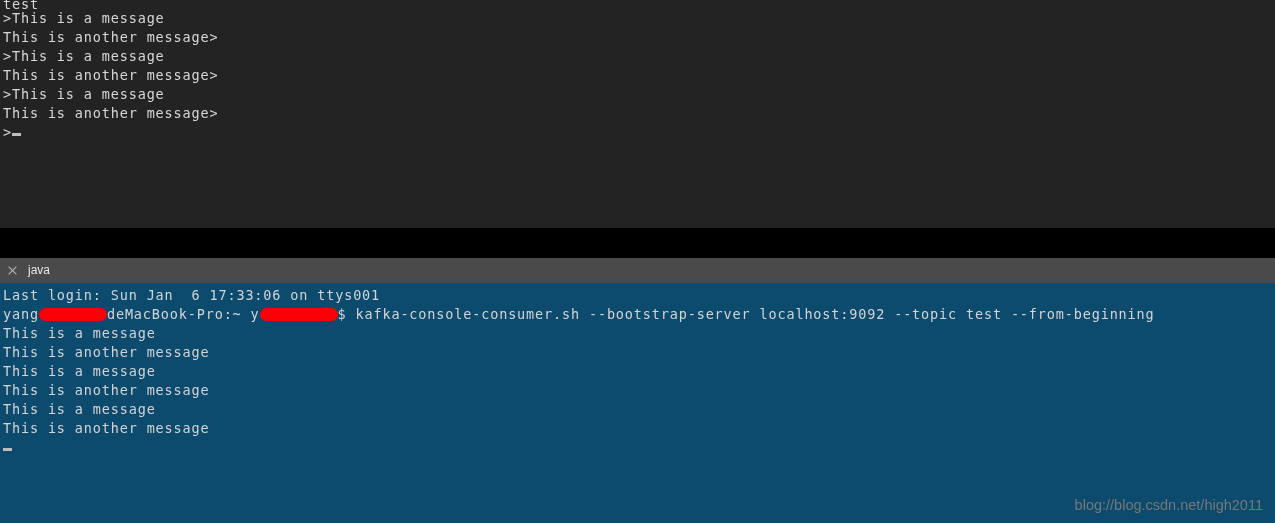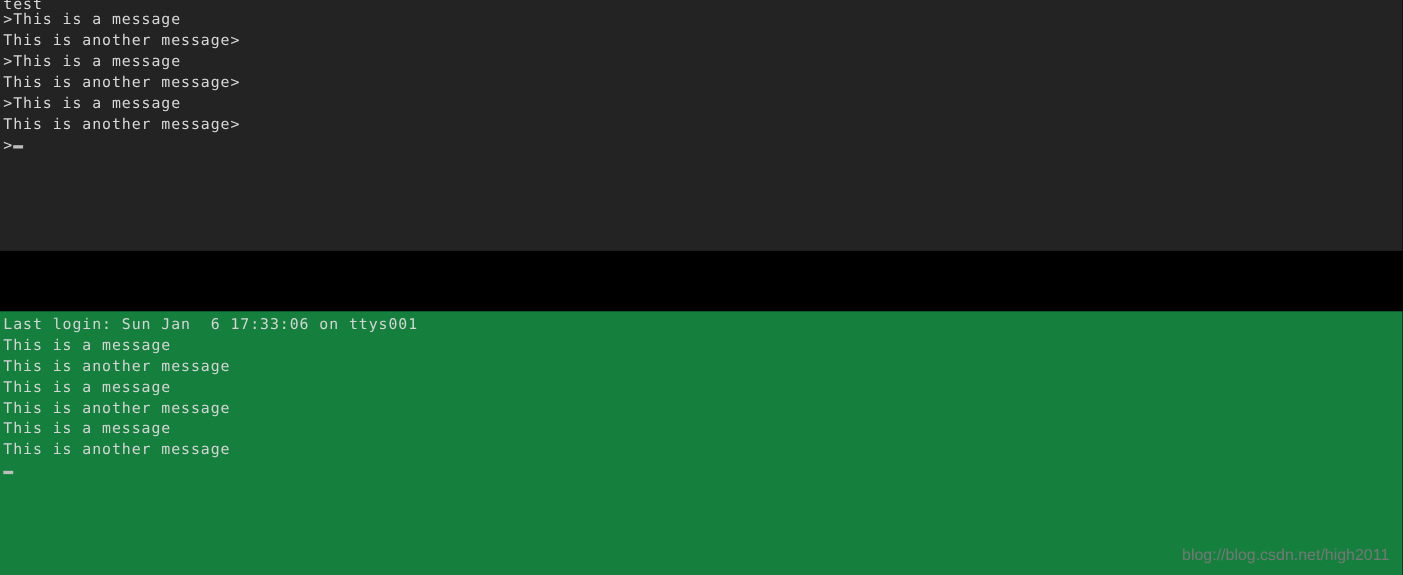--- a/index.html
+++ b/index.html
@@ -149,26 +149,33 @@
       <div class="line">This is another message&gt;</div>
       <div class="line">&gt;This is a message</div>
       <div class="line">This is another message&gt;</div>
       <div class="line">&gt;This is a message</div>
       <div class="line">This is another message&gt;</div>
 
       <div class="line"><span>&gt;</span><span class="cursor"></span></div>
     </div>
   </div>
 
+  <div class="tabbar" style="background: rgb(74, 74, 74);">
+    <div class="tab">
+      <span class="tab-close"></span>
+      <span class="tab-label">java</span>
+    </div>
+  </div>
 
-  <div class="panel-consumer" style="background: #15803d;">
+  <div class="panel-consumer" style="background: #0c4a6e;">
     <div class="lines" style="top:3px;">
 
       <div class="line">Last login: Sun Jan  6 17:33:06 on ttys001</div>
 
+      <div class="line"><span>yang</span><span class="redact" id="c-red-1" style="width: 68px; background: rgb(251, 0, 7);"></span><span>deMacBook-Pro:~ y</span><span class="redact" id="c-red-2" style="width: 78px; background: rgb(251, 0, 7);"></span><span>$</span><span> kafka-console-consumer.sh --bootstrap-server localhost:9092 --topic test --from-beginning</span></div>
 
       <div class="line">This is a message</div>
       <div class="line">This is another message</div>
       <div class="line">This is a message</div>
       <div class="line">This is another message</div>
       <div class="line">This is a message</div>
       <div class="line">This is another message</div>
 
       <div class="line"><span class="cursor"></span></div>
     </div>

